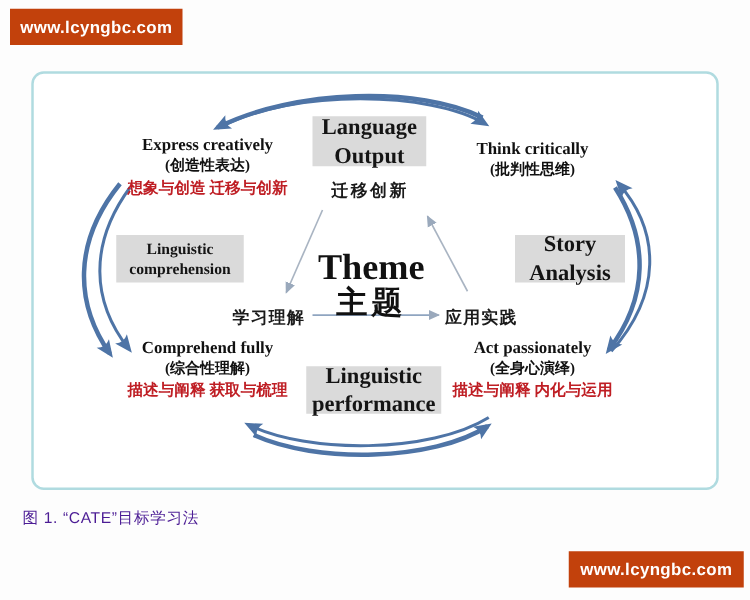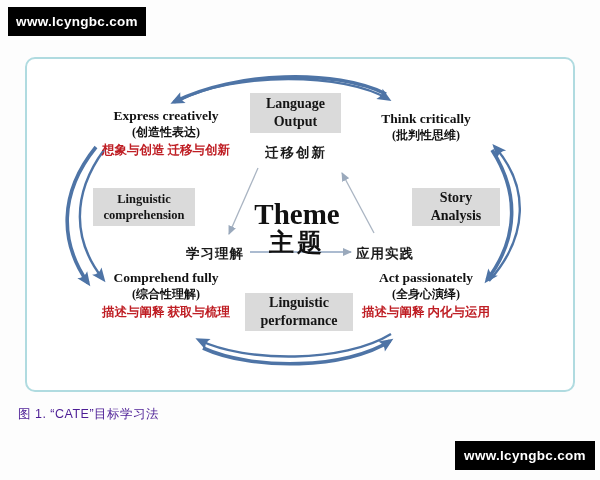--- a/index.html
+++ b/index.html
@@ -1,29 +1,29 @@
 <!DOCTYPE html>
 <html><head>
 <meta charset="utf-8">
 <style>
   html,body{margin:0;padding:0;}
   body{width:600px;height:480px;background:#fdfdfd;font-family:"Liberation Serif","DejaVu Serif",serif;}
   .page{position:relative;width:600px;height:480px;overflow:hidden;background:#fdfdfd;}
 
-  .wm{position:absolute;background:#000000;color:#fff;font-family:"Liberation Sans","DejaVu Sans",sans-serif;
+  .wm{position:absolute;background:#c2410c;color:#fff;font-family:"Liberation Sans","DejaVu Sans",sans-serif;
       font-size:13.5px;font-weight:bold;display:flex;align-items:center;justify-content:center;letter-spacing:.3px;}
   .wm-top{left:8px;top:7px;width:138px;height:29px;}
   .wm-bottom{left:455px;top:441px;width:140px;height:29px;}
 
   .frame{position:absolute;left:25px;top:57px;width:546px;height:331px;border:2px solid #b0dbe0;border-radius:10px;background:#ffffff;}
 
   .overlay{position:absolute;left:0;top:0;pointer-events:none;}
 
   .gbox{position:absolute;background:#dadada;color:#141414;display:flex;flex-direction:column;align-items:center;justify-content:center;
-        font-weight:bold;font-size:14px;line-height:1.3;text-align:center;}
+        font-weight:bold;font-size:18px;line-height:1.3;text-align:center;}
   .gbox-top{left:250px;top:93px;width:91px;height:40px;}
   .gbox-left{left:93px;top:188px;width:102px;height:38px;font-size:12.5px;}
   .gbox-right{left:412px;top:188px;width:88px;height:38px;}
   .gbox-bottom{left:245px;top:293px;width:108px;height:38px;}
 
   .theme{position:absolute;left:237px;top:200px;width:120px;text-align:center;color:#111;}
   .theme-en{font-size:29px;font-weight:bold;line-height:1.0;}
   .theme-zh{font-size:25px;font-weight:bold;letter-spacing:3px;line-height:1.15;}
 
   .stage{position:absolute;font-size:13.5px;font-weight:bold;color:#1b1b1b;text-align:center;letter-spacing:1px;}

